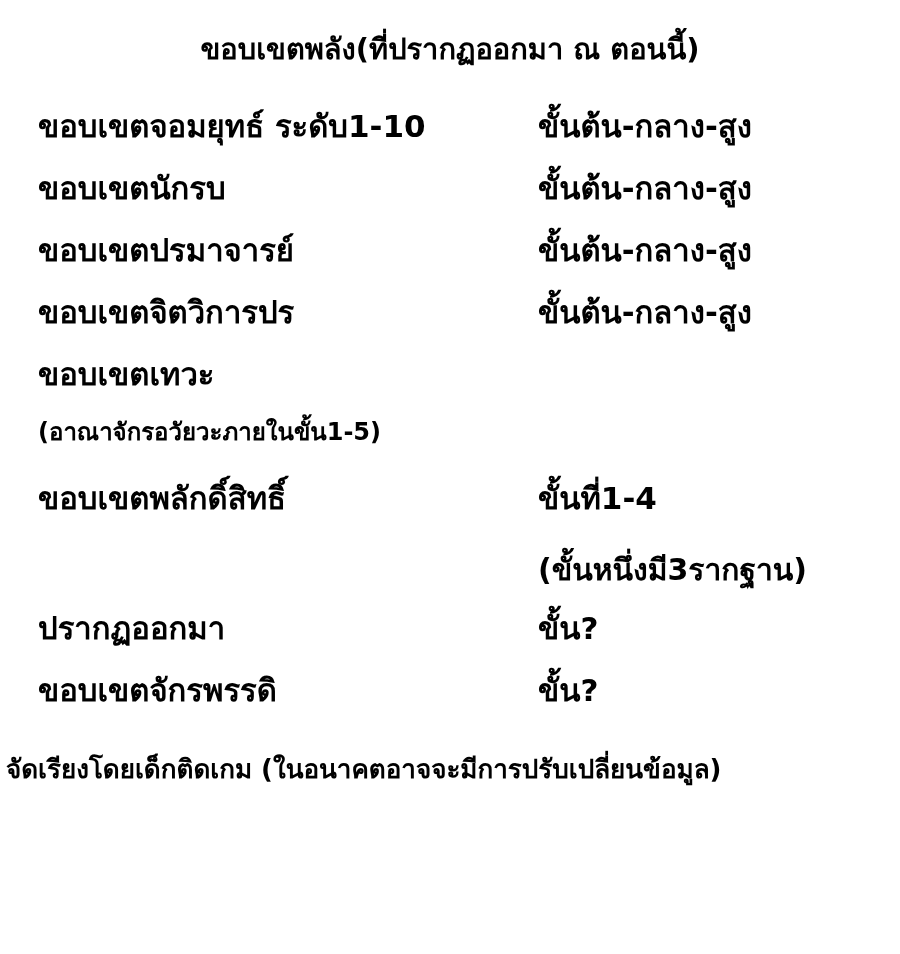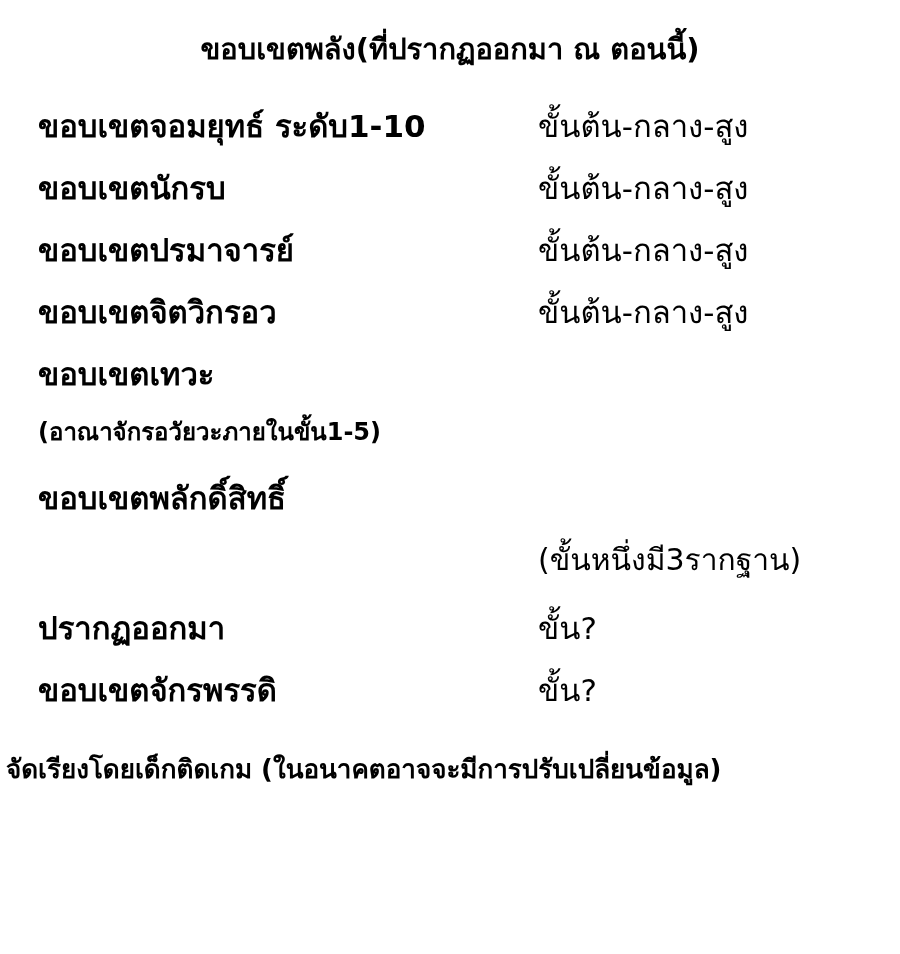--- a/index.html
+++ b/index.html
@@ -40,30 +40,31 @@
   }
   .row .label {
     font-weight: bold;
     font-size: 31px;
     line-height: 1.25;
     width: 500px;
     flex: 0 0 500px;
     white-space: nowrap;
   }
   .row .value {
-    font-weight: normal;
+    font-weight: bold;
     font-size: 31px;
     line-height: 1.25;
     white-space: nowrap;
   }
   .row.sub .label {
     font-size: 24px;
   }
   .row.note {
     min-height: 58px;
+    align-items: center;
   }
   .row.note .value {
     font-size: 30px;
   }
   .spacer-row {
     height: 10px;
   }
   .footer {
     position: absolute;
     left: 6px;
@@ -92,36 +93,37 @@
       <div class="value">ขั้นต้น-กลาง-สูง</div>
     </div>
 
     <div class="row">
       <div class="label">ขอบเขตปรมาจารย์</div>
       <div class="value">ขั้นต้น-กลาง-สูง</div>
     </div>
 
 
     <div class="row">
-      <div class="label">ขอบเขตจิตวิกรอว</div>
+      <div class="label">ขอบเขตจิตวิการปร</div>
       <div class="value">ขั้นต้น-กลาง-สูง</div>
     </div>
 
     <div class="row">
       <div class="label">ขอบเขตเทวะ</div>
       <div class="value"></div>
     </div>
 
     <div class="row sub">
       <div class="label">(อาณาจักรอวัยวะภายในขั้น1-5)</div>
       <div class="value"></div>
     </div>
 
     <div class="row">
       <div class="label">ขอบเขตพลักดิ์สิทธิ์</div>
+      <div class="value">ขั้นที่1-4</div>
     </div>
 
     <div class="row note">
       <div class="label"></div>
       <div class="value">(ขั้นหนึ่งมี3รากฐาน)</div>
     </div>
 
     <div class="spacer-row"></div>
 
     <div class="row">

